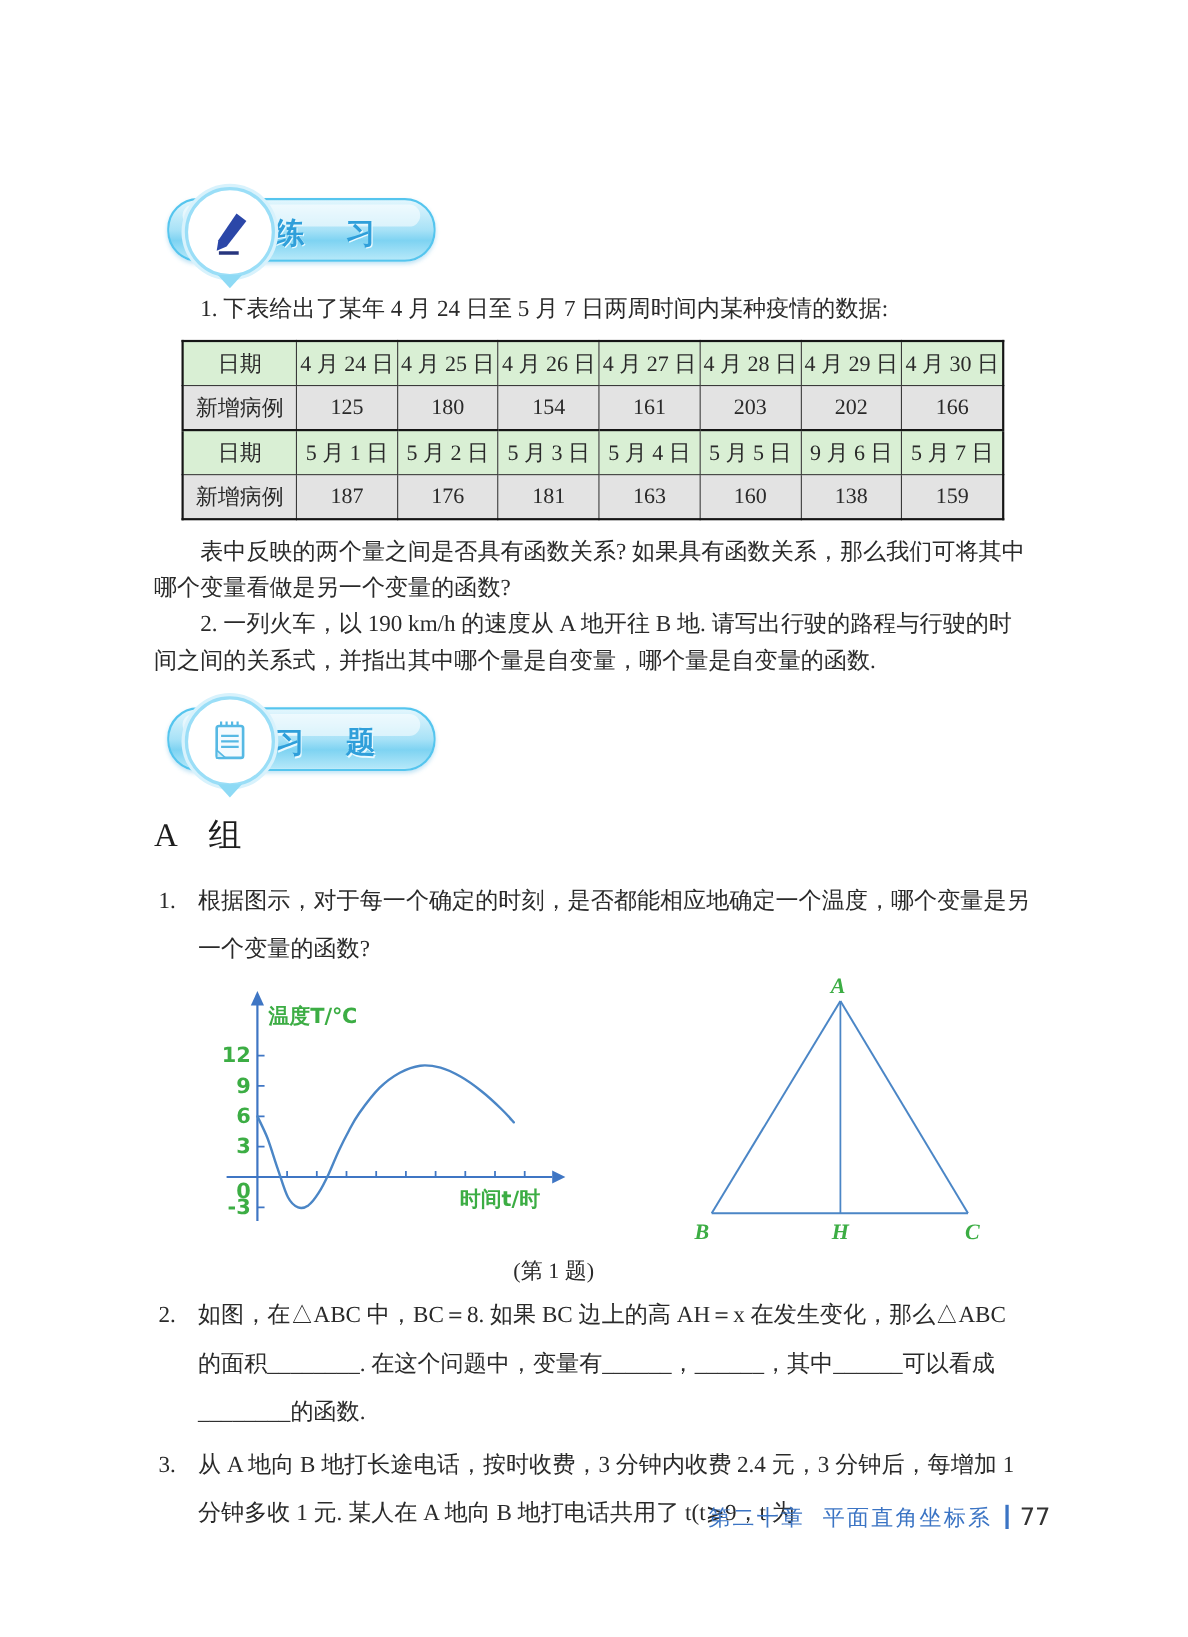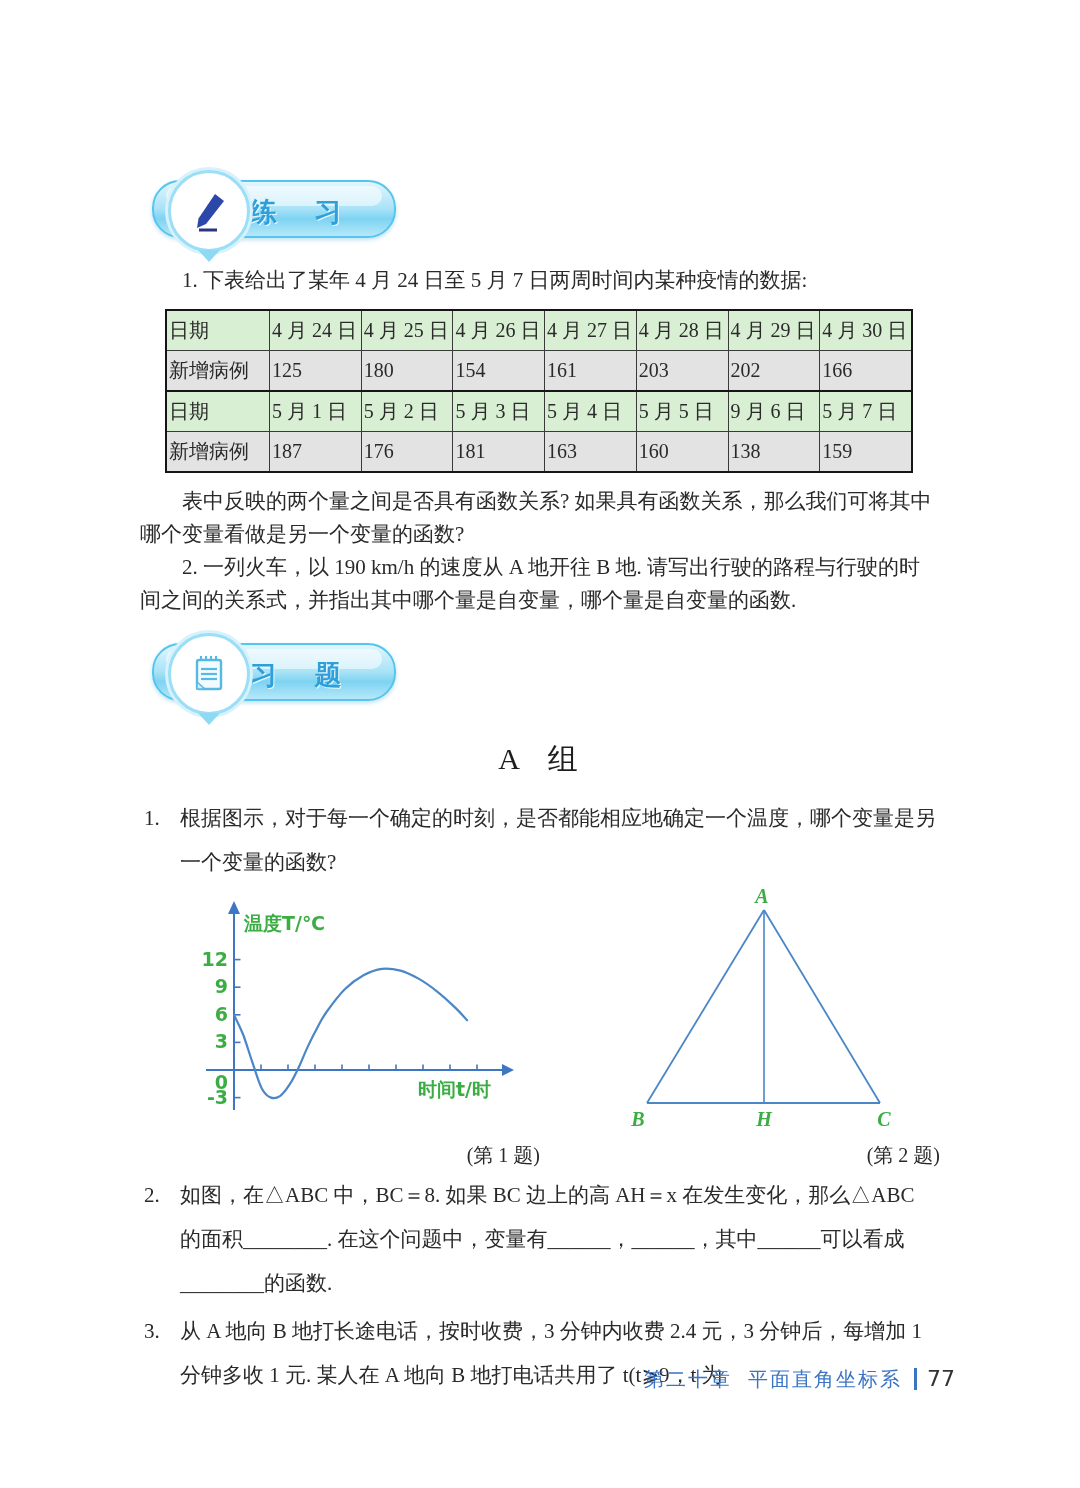--- a/index.html
+++ b/index.html
@@ -25,29 +25,29 @@
            border-left:11px solid transparent;border-right:11px solid transparent;
            border-top:12px solid #8edaf5;}
 
   
   .para{font-size:21px;line-height:33px;margin:0;text-indent:2em;}
   .item1{margin-top:6px;}
   .question{margin-top:12px;}
   .item2{margin-top:0;}
 
   table.epi{border-collapse:collapse;width:748px;margin:12px 0 10px 25px;border:2px solid #151515;}
-  table.epi td{border:1px solid #3a3a3a;height:39px;text-align:left;font-size:20px;padding:0 2px;}
+  table.epi td{border:1px solid #3a3a3a;height:39px;text-align:center;font-size:20px;padding:0 2px;}
   table.epi td.lab{width:98px;}
   table.epi tr.hdr td{background:#d9efd4;}
   table.epi tr.val td{background:#e3e3e3;}
   table.epi tr.thick td{border-bottom:2px solid #151515;}
 
   
   .badge2{margin-top:16px;}
-  .group-heading{margin:18px 0 0 0;text-align:center;font-size:30px;font-weight:normal;
+  .group-heading{margin:18px 0 0 0;font-size:30px;font-weight:normal;
            color:#1e1e1e;letter-spacing:4px;word-spacing:14px;}
   .plist{margin-top:16px;}
   .prob{display:flex;font-size:21px;line-height:44px;margin-top:4px;}
   .prob .num{flex:none;width:40px;padding-left:4px;box-sizing:border-box;}
   .prob .ptext{flex:1;}
 
   .figures{display:flex;margin-top:4px;align-items:flex-end;}
   .fig-chart{margin-left:48px;}
   .fig-tri{margin-left:94px;}
   .captions{display:flex;margin-top:4px;}
@@ -197,21 +197,20 @@
           <line x1="142" y1="22" x2="142" y2="215" stroke="#4b86c6" stroke-width="1.6"></line>
           <text x="140" y="15" text-anchor="middle" font-size="20" font-weight="bold" font-style="italic" font-family="Liberation Serif, serif" fill="#3cad44">A</text>
           <text x="16" y="238" text-anchor="middle" font-size="20" font-weight="bold" font-style="italic" font-family="Liberation Serif, serif" fill="#3cad44">B</text>
           <text x="142" y="238" text-anchor="middle" font-size="20" font-weight="bold" font-style="italic" font-family="Liberation Serif, serif" fill="#3cad44">H</text>
           <text x="262" y="238" text-anchor="middle" font-size="20" font-weight="bold" font-style="italic" font-family="Liberation Serif, serif" fill="#3cad44">C</text>
         </svg>
       </div>
 
       <div class="captions">
         <div class="cap">(第 1 题)</div>
-        <div class="cap">(第 2 题)</div>
       </div>
 
       <div class="prob">
         <span class="num">2.</span>
         <div class="ptext">如图，在△ABC 中，BC＝8. 如果 BC 边上的高 AH＝x 在发生变化，那么△ABC 的面积________. 在这个问题中，变量有______，______，其中______可以看成________的函数.</div>
       </div>
       <div class="prob">
         <span class="num">3.</span>
         <div class="ptext">从 A 地向 B 地打长途电话，按时收费，3 分钟内收费 2.4 元，3 分钟后，每增加 1 分钟多收 1 元. 某人在 A 地向 B 地打电话共用了 t(t⩾9，t 为</div>
       </div>

